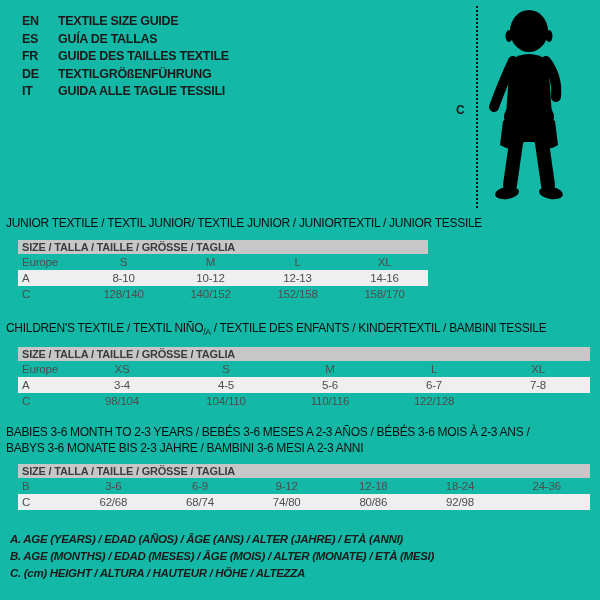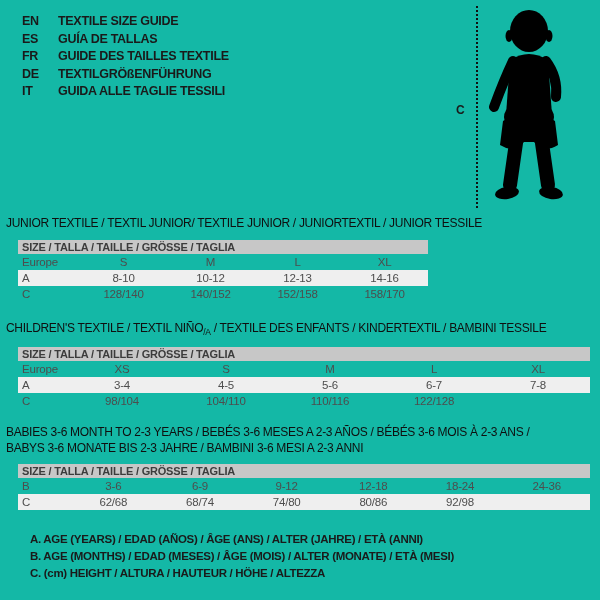--- a/index.html
+++ b/index.html
@@ -30,22 +30,22 @@
   .trow .c{text-align:center;overflow:hidden;}
   .trow .lab{text-align:left;padding-left:4px;}
   .junior{top:240px;width:410px;}
   .junior .trow{grid-template-columns:62px repeat(4,1fr);}
   .children{top:347px;width:572px;}
   .children .trow{grid-template-columns:52px repeat(5,1fr);}
   .babies{top:464px;width:572px;}
   .babies .trow{grid-template-columns:52px repeat(6,1fr);}
 
   
-  .notes{position:absolute;left:30px;top:531px;font-weight:bold;font-size:11.5px;
-         line-height:17px;letter-spacing:-0.3px;white-space:nowrap;}
+  .notes{position:absolute;left:10px;top:531px;font-weight:bold;font-size:11.5px;
+         line-height:17px;letter-spacing:-0.3px;white-space:nowrap;font-style:italic;}
 </style>
 </head>
 <body>
 
 <div class="page">
 
   <div class="langs">
     <div class="lang">
       <span class="code">EN</span>
       <span>TEXTILE SIZE GUIDE</span>

